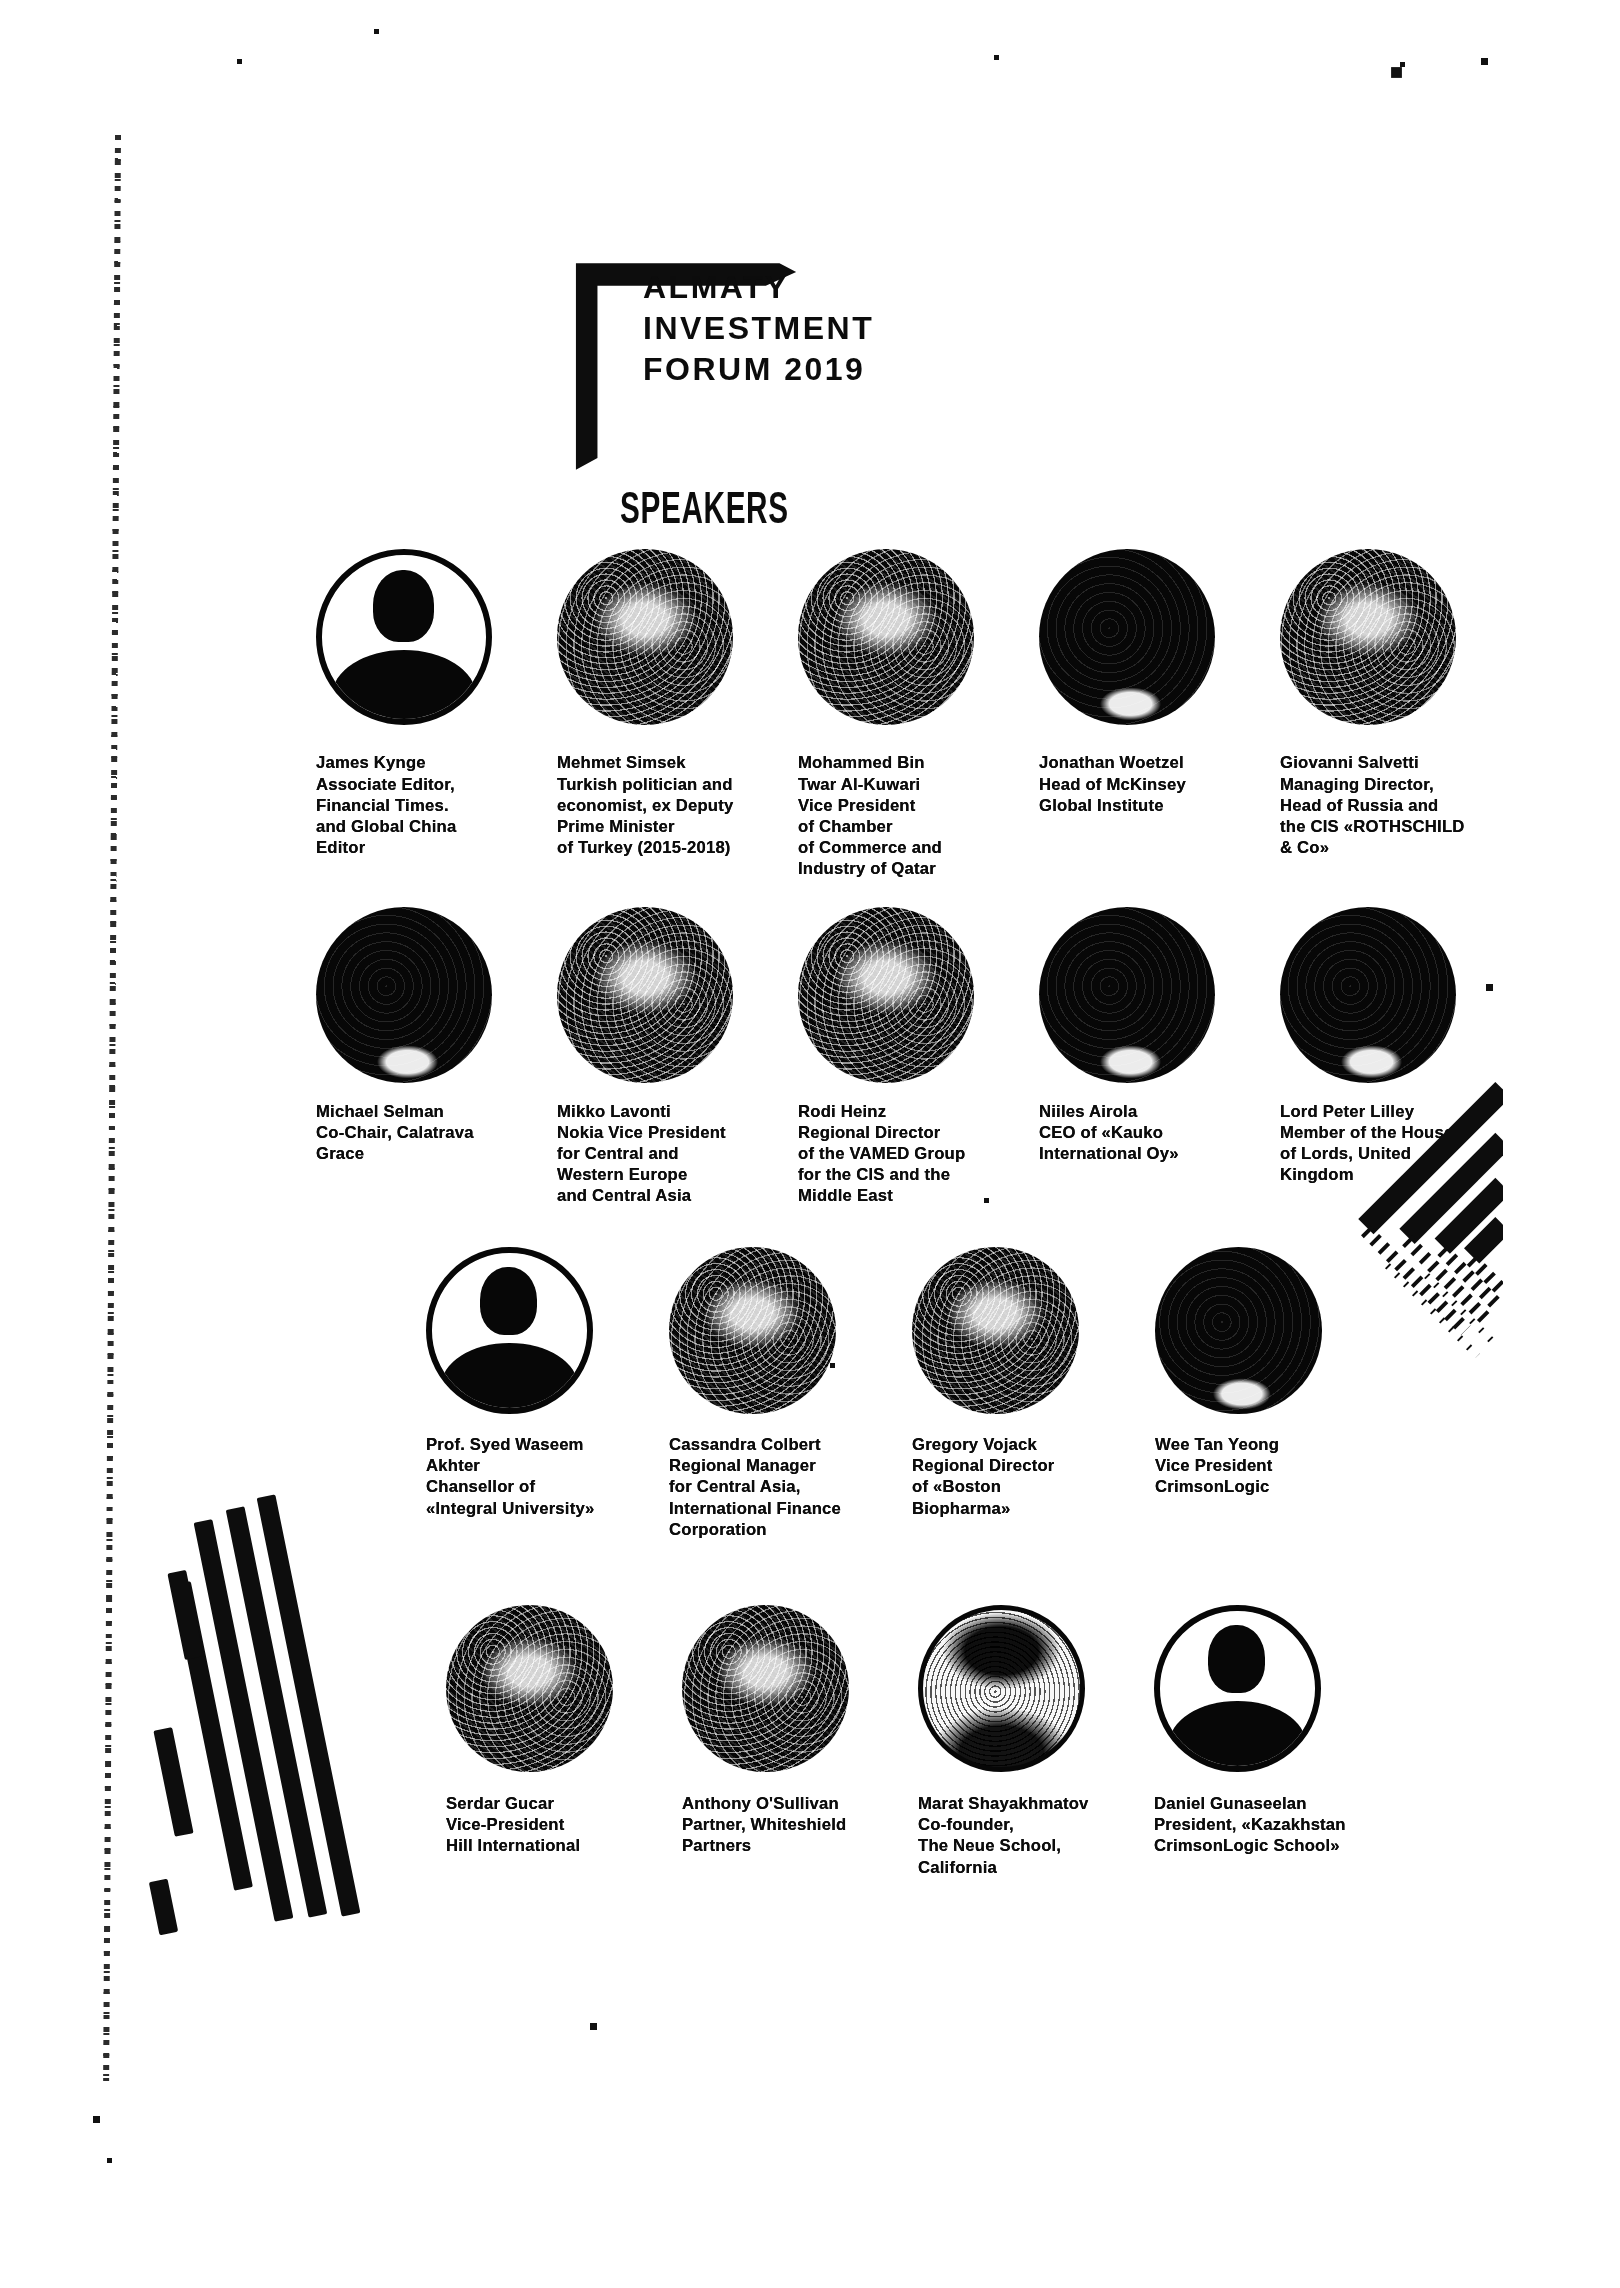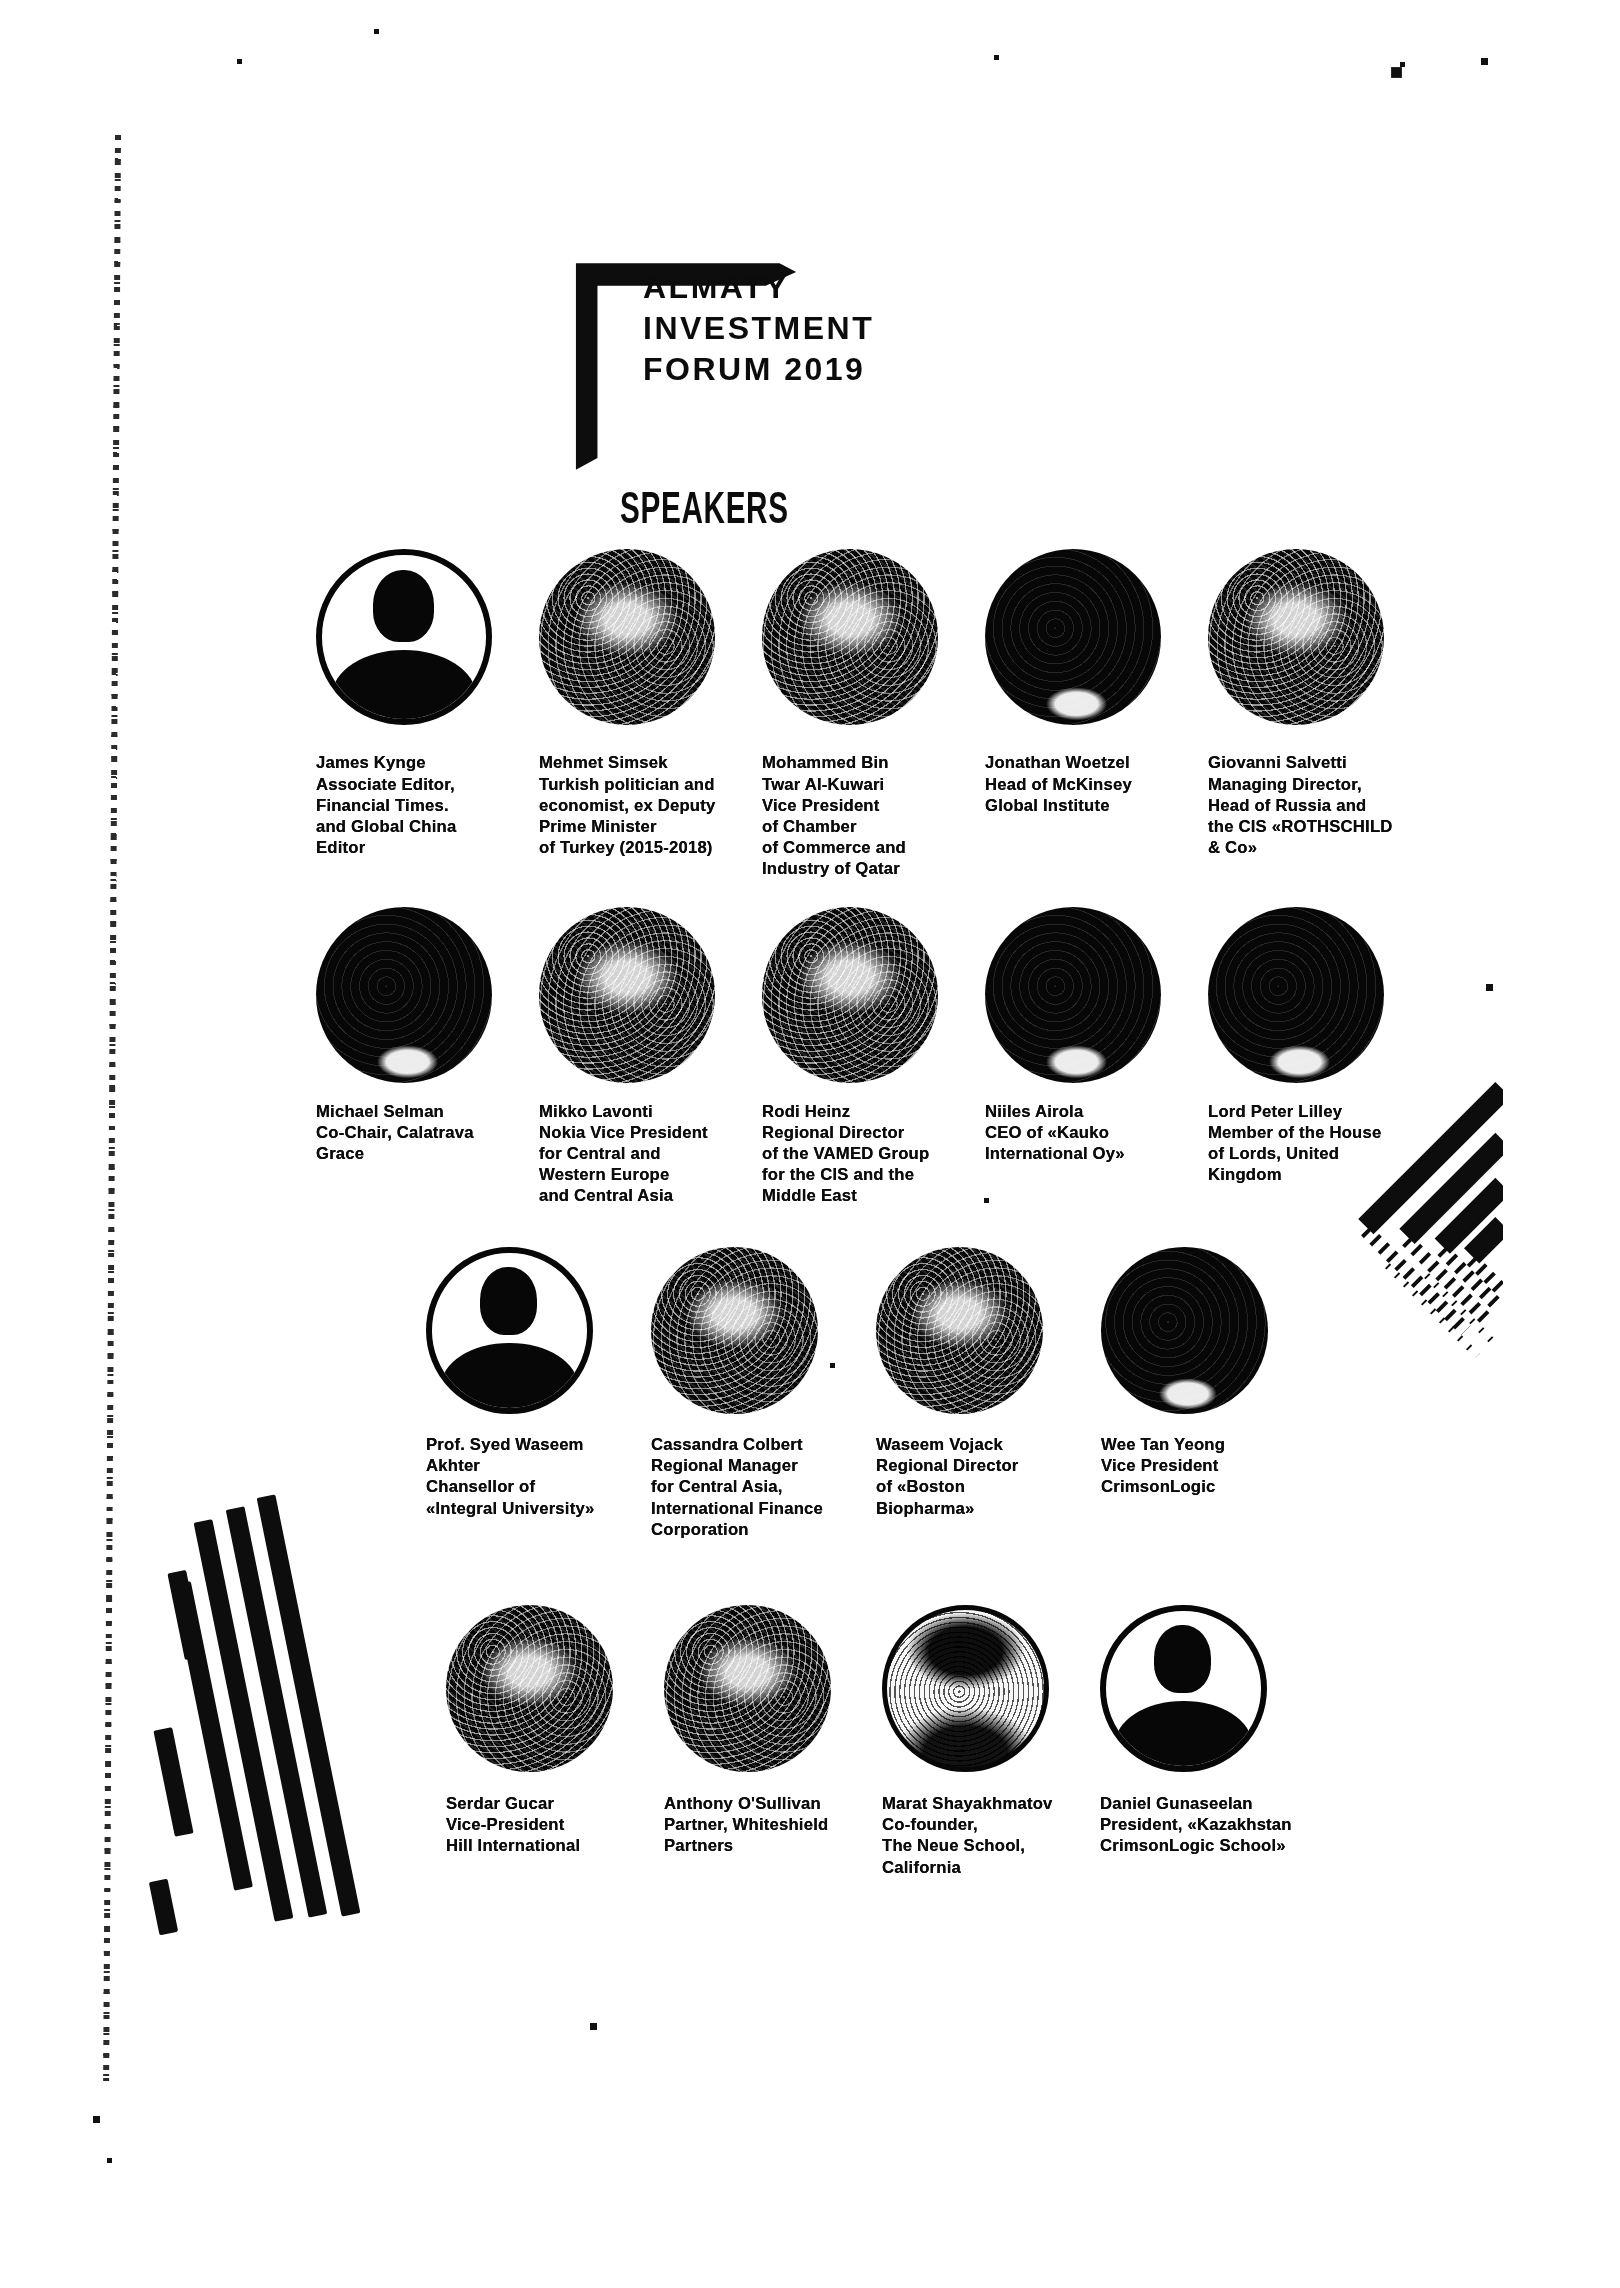--- a/index.html
+++ b/index.html
@@ -19,21 +19,21 @@
     line-height:41px;white-space:nowrap;margin-left:24px;
   }
   
   .section-title{
     position:absolute;left:620px;top:482px;
     font-size:45px;font-weight:700;letter-spacing:1px;
     transform:scaleX(.66);transform-origin:left top;
     white-space:nowrap;
   }
   
-  .row{position:absolute;display:flex;align-items:flex-start;}
+  .row{position:absolute;display:flex;align-items:flex-start;gap:18px;}
   .row-1{left:316px;top:549px;}
   .row-2{left:316px;top:907px;}
   .row-3{left:426px;top:1247px;}
   .row-4{left:446px;top:1605px;}
   .row-1 .card,.row-2 .card{width:223px;}
   .row-3 .card{width:225px;}
   .row-4 .card{width:218px;}
   .card{flex:0 0 auto;}
   .avatar{
     width:176px;height:176px;border-radius:50%;
@@ -262,21 +262,21 @@
           <div class="name">Cassandra Colbert</div>
           <div class="role">Regional Manager
 for Central Asia,
 International Finance
 Corporation</div>
         </div>
     </div>
     <div class="card">
       <div class="avatar v-mottled"></div>
       <div class="caption">
-          <div class="name">Waseem Vojack</div>
+          <div class="name">Gregory Vojack</div>
           <div class="role">Regional Director
 of «Boston
 Biopharma»</div>
         </div>
     </div>
     <div class="card">
       <div class="avatar v-dark"></div>
       <div class="caption">
           <div class="name">Wee Tan Yeong</div>
           <div class="role">Vice President

